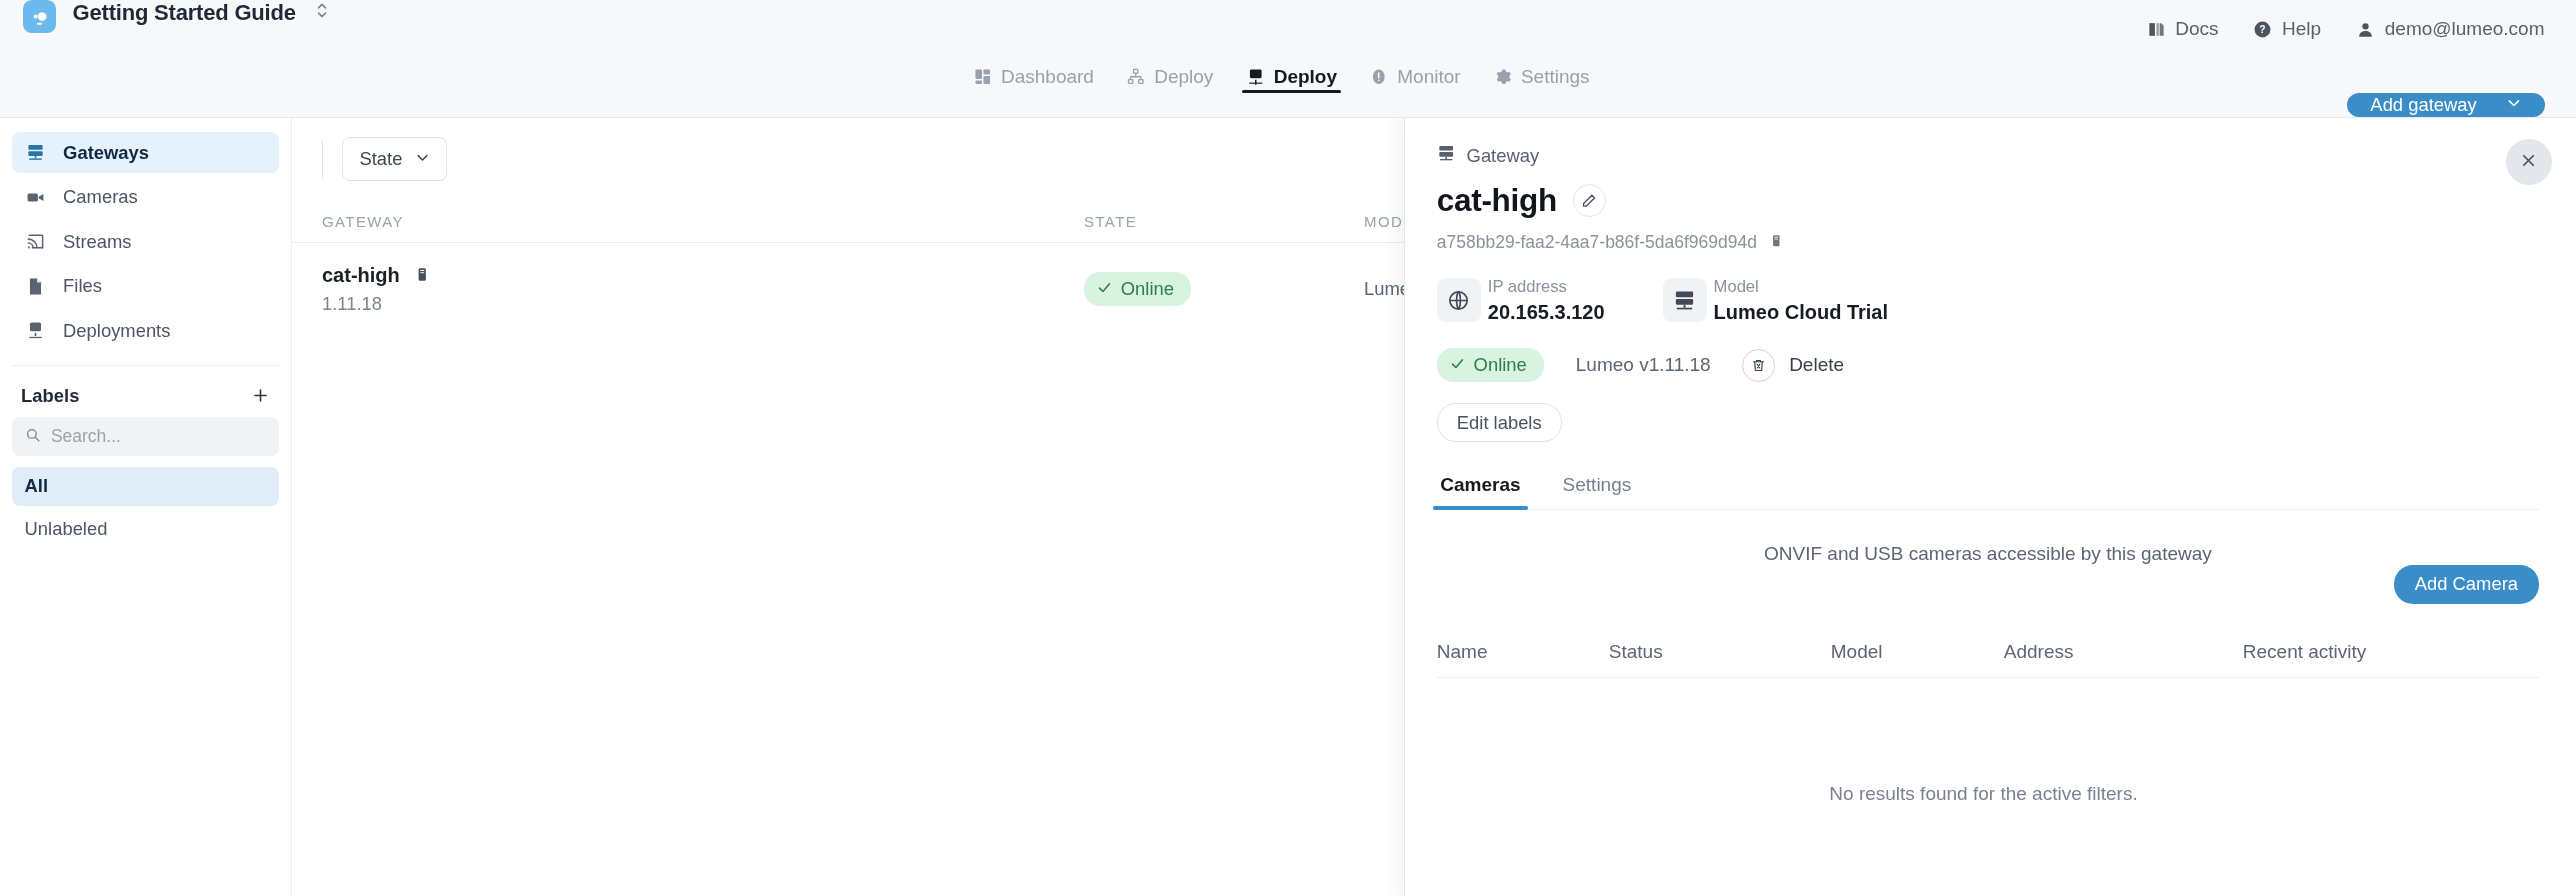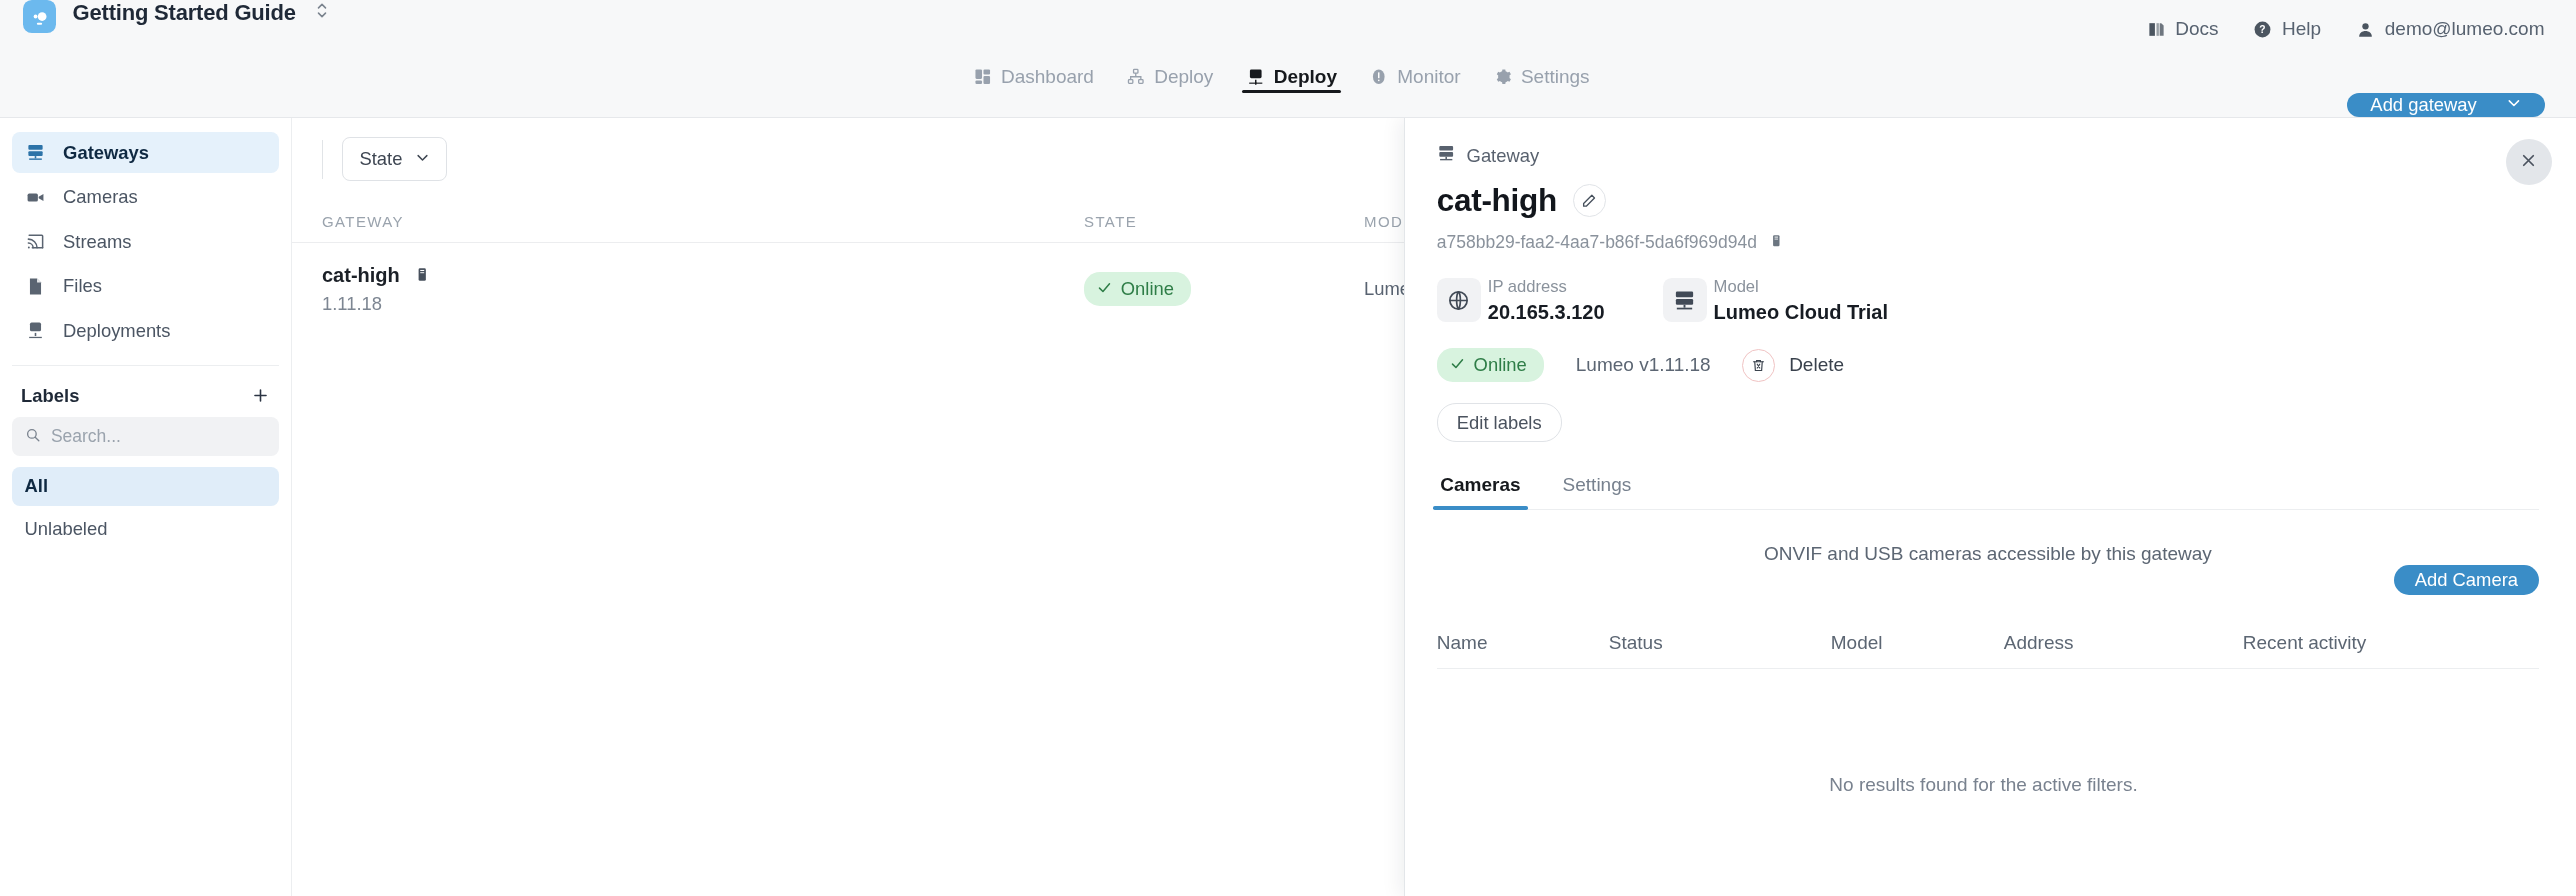--- a/index.html
+++ b/index.html
@@ -229,21 +229,21 @@
   .tab.active { color:#16191d; font-weight:700; }
   .tab.active::after {
     content:""; position:absolute; left:-3.5px; right:-3.5px; bottom:-0.9px;
     height: 3.5px; background:#3a8dc7; border-radius:1.8px;
   }
 
   .section-row { display:flex; align-items:center; margin: 33px 0 0 8.8px; padding-right: 0; flex-direction: column; }
   .section-desc { font-size: 19px; color:#5c6673; }
   .add-camera-btn {
     margin-left:auto; background:#3a8dc7; color:#fff;
-    border:none; border-radius: 19px; height: 30px; padding: 0 21px;
+    border:none; border-radius: 19px; height: 39px; padding: 0 21px;
     font-size: 18.4px; font-family: inherit; cursor:pointer;
   }
 
   .cam-head { display:flex; margin: 37px 0 0 8.8px; padding-bottom: 14px; border-bottom: 0.9px solid #eceef0; }
   .cam-th { font-size: 19px; color:#5c6673; }
   .cw-name { flex: 0 0 172px; }
   .cw-status { flex: 0 0 222px; }
   .cw-model { flex: 0 0 173px; }
   .cw-address { flex: 0 0 239px; }
   .cw-activity { flex: 1 1 auto; }

